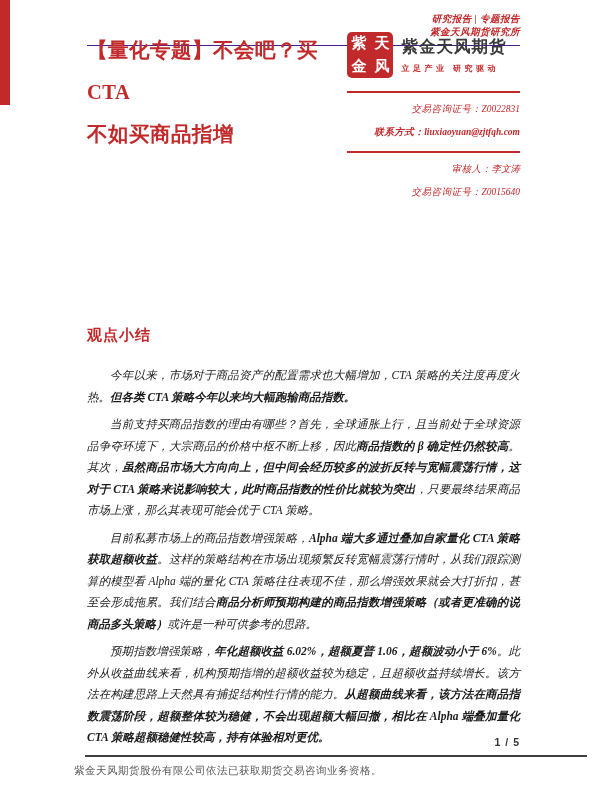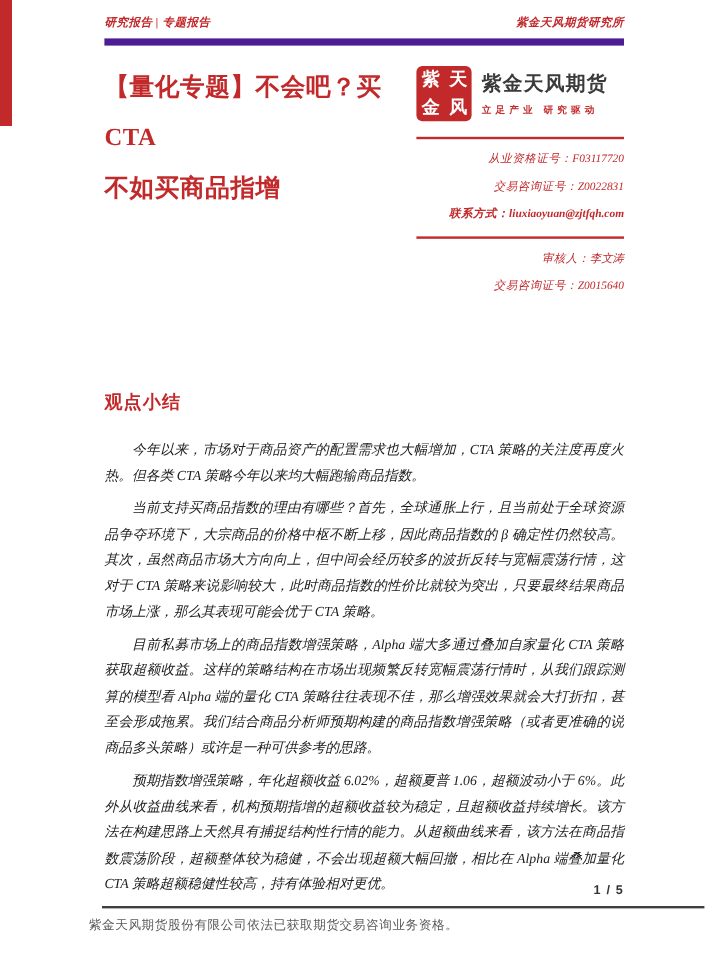--- a/index.html
+++ b/index.html
@@ -19,27 +19,28 @@
     position: absolute; left: 0; top: 0;
     width: 10px; height: 105px;
     background: #c1292b;
   }
   
   .doc-header {
     position: absolute; left: 87px; top: 13px; width: 433px;
     display: flex; justify-content: space-between; align-items: flex-end;
     font-size: 9.5px; color: #c1292b;
     font-style: italic; font-weight: bold;
-    border-bottom: 6px solid #4c1d95;
+    border-bottom: 1px solid #4c1d95;
     padding-bottom: 6px;
     letter-spacing: 0.5px;
+    flex-direction: column;
   }
   
   .hero {
-    position: absolute; left: 87px; top: 52px; width: 433px;
+    position: absolute; left: 87px; top: 29px; width: 433px;
     display: flex; justify-content: flex-start; gap: 16px;
   }
   .hero-left { width: 252px; }
   .report-title {
     color: #c1292b; font-weight: bold;
     font-size: 20.5px; line-height: 42px;
     letter-spacing: 0.5px;
   }
   .report-date {
     margin-top: 9px;
@@ -92,21 +93,21 @@
     margin-bottom: 20px;
   }
   .viewpoint p {
     font-size: 11.5px; line-height: 21.5px;
     color: #1b1b1b;
     text-indent: 2em;
     font-style: italic;
     margin-bottom: 6px;
     text-align: justify;
   }
-  .viewpoint p span.bold { font-weight: normal; }
+  .viewpoint p span.bold { font-weight: bold; }
   
   .page-num {
     position: absolute; top: 736px; left: 87px; width: 433px;
     text-align: right;
     font-size: 10.5px; font-weight: bold; color: #333333;
     letter-spacing: 1px;
     font-family: "Liberation Sans", sans-serif;
   }
   .footer-line {
     position: absolute; top: 755px; left: 85px; right: 13px;
@@ -147,21 +148,20 @@
             <span>风</span>
           </div>
         <div class="logo-text">
           <div class="logo-name">紫金天风期货</div>
           <div class="logo-slogan">立足产业 研究驱动</div>
         </div>
       </div>
 
       <div class="author-box">
         <div>
-            <div class="info-row"><span class="lbl">从业资格证号：</span><span class="val">F03117720</span></div>
             <div class="info-row"><span class="lbl">交易咨询证号：</span><span class="val">Z0022831</span></div>
             <div class="info-row b"><span class="lbl">联系方式：</span><span class="val">liuxiaoyuan@zjtfqh.com</span></div>
           </div>
         <div class="box-divider"></div>
         <div>
             <div class="info-row"><span class="lbl">审核人：</span><span class="val">李文涛</span></div>
             <div class="info-row"><span class="lbl">交易咨询证号：</span><span class="val">Z0015640</span></div>
           </div>
       </div>
     </div>

